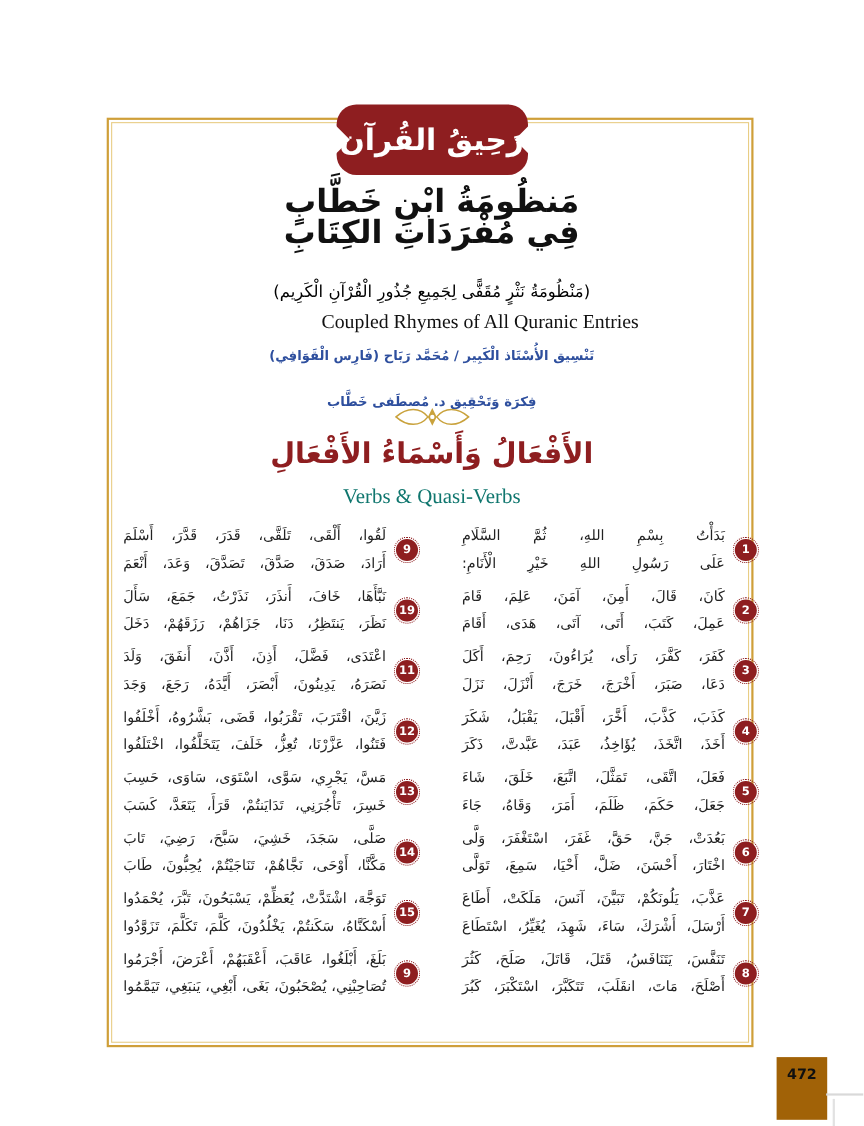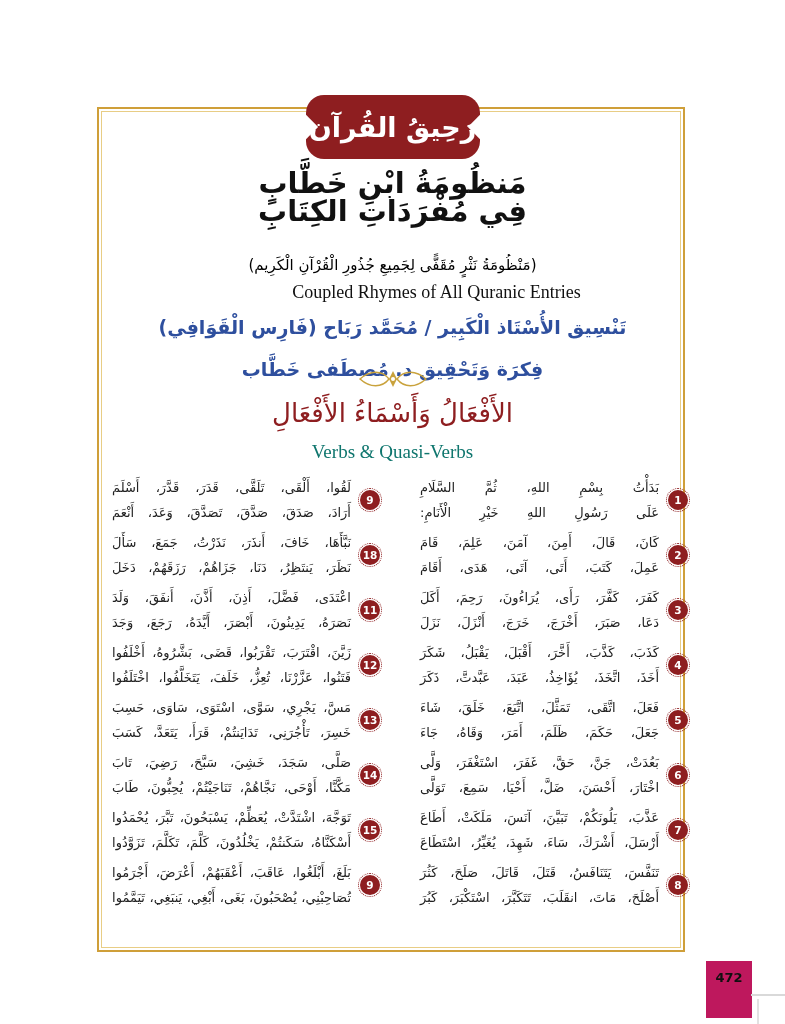--- a/index.html
+++ b/index.html
@@ -20,41 +20,41 @@
   .banner::before{left:-12px;}
   .banner::after{right:-12px;}
   .banner-text{color:#fff;font-size:27px;font-weight:bold;direction:rtl;}
   
   .center{position:absolute;left:0;width:785px;text-align:center;direction:rtl;}
   .main-title{font-size:29px;font-weight:bold;color:#111;letter-spacing:0px;}
   .t1{top:166px;} .t2{top:194px;}
   .sub-ar{top:256px;font-size:15px;color:#000000;}
   .sub-en{top:282px;font-size:18px;color:#111;direction:ltr;
     font-family:"Liberation Serif",serif;padding-left:44px;}
-  .credit{color:#2e4f9e;font-size:19px;font-weight:bold;}
+  .credit{color:#2e4f9e;font-size:12px;font-weight:bold;}
   .c1{top:316px;} .c2{top:358px;}
   .ornament{top:368px;}
-  .section-ar{top:398px;font-size:26px;font-weight:normal;color:#8e1e20;}
+  .section-ar{top:398px;font-size:26px;font-weight:bold;color:#8e1e20;}
   .section-en{top:441px;font-size:19px;color:#0f766e;direction:ltr;
     font-family:"Liberation Serif",serif;}
   
   .entries{position:absolute;top:477px;left:112px;width:576px;
     display:flex;gap:40px;direction:ltr;}
   .col{flex:1;display:flex;flex-direction:column;gap:9px;}
   .entry{display:flex;direction:rtl;align-items:center;gap:9px;min-height:46px;}
   .badge{width:20px;height:20px;border-radius:50%;background:#8e1e20;color:#fff;
     font-size:10.5px;font-weight:bold;display:flex;align-items:center;
     justify-content:center;flex:0 0 20px;outline:1px dotted #8e1e20;outline-offset:1px;}
   .lines{flex:1;display:flex;flex-direction:column;gap:4px;}
   .line{display:flex;justify-content:space-between;direction:rtl;
     font-size:13px;color:#222;line-height:21px;}
   .line span{white-space:nowrap;}
   
   .page-tab{position:absolute;left:706px;top:961px;width:46px;height:57px;
-    background:#be185d;box-sizing:border-box;padding-top:9px;text-align:center;
+    background:#a16207;box-sizing:border-box;padding-top:9px;text-align:center;
     font-size:13px;font-weight:bold;color:#101010;}
   
   .crop-h{position:absolute;top:994px;left:751px;width:34px;height:2px;background:#d9d9d9;}
   .crop-v{position:absolute;top:999px;left:757px;width:2px;height:25px;background:#e2e2e2;}
 </style>
 </head>
 <body>
 
 <div class="frame">
   <div class="frame-inner"></div>
@@ -102,21 +102,21 @@
             <span>أَرَادَ،</span>
             <span>صَدَقَ،</span>
             <span>صَدَّقَ،</span>
             <span>تَصَدَّقَ،</span>
             <span>وَعَدَ،</span>
             <span>أَنْعَمَ</span>
           </div>
         </div>
       </div>
       <div class="entry">
-        <div class="badge">18</div>
+        <div class="badge">19</div>
         <div class="lines">
           <div class="line">
             <span>نَبَّأَهَا،</span>
             <span>خَافَ،</span>
             <span>أَنذَرَ،</span>
             <span>نَذَرْتُ،</span>
             <span>جَمَعَ،</span>
             <span>سَأَلَ</span>
           </div>
           <div class="line">

